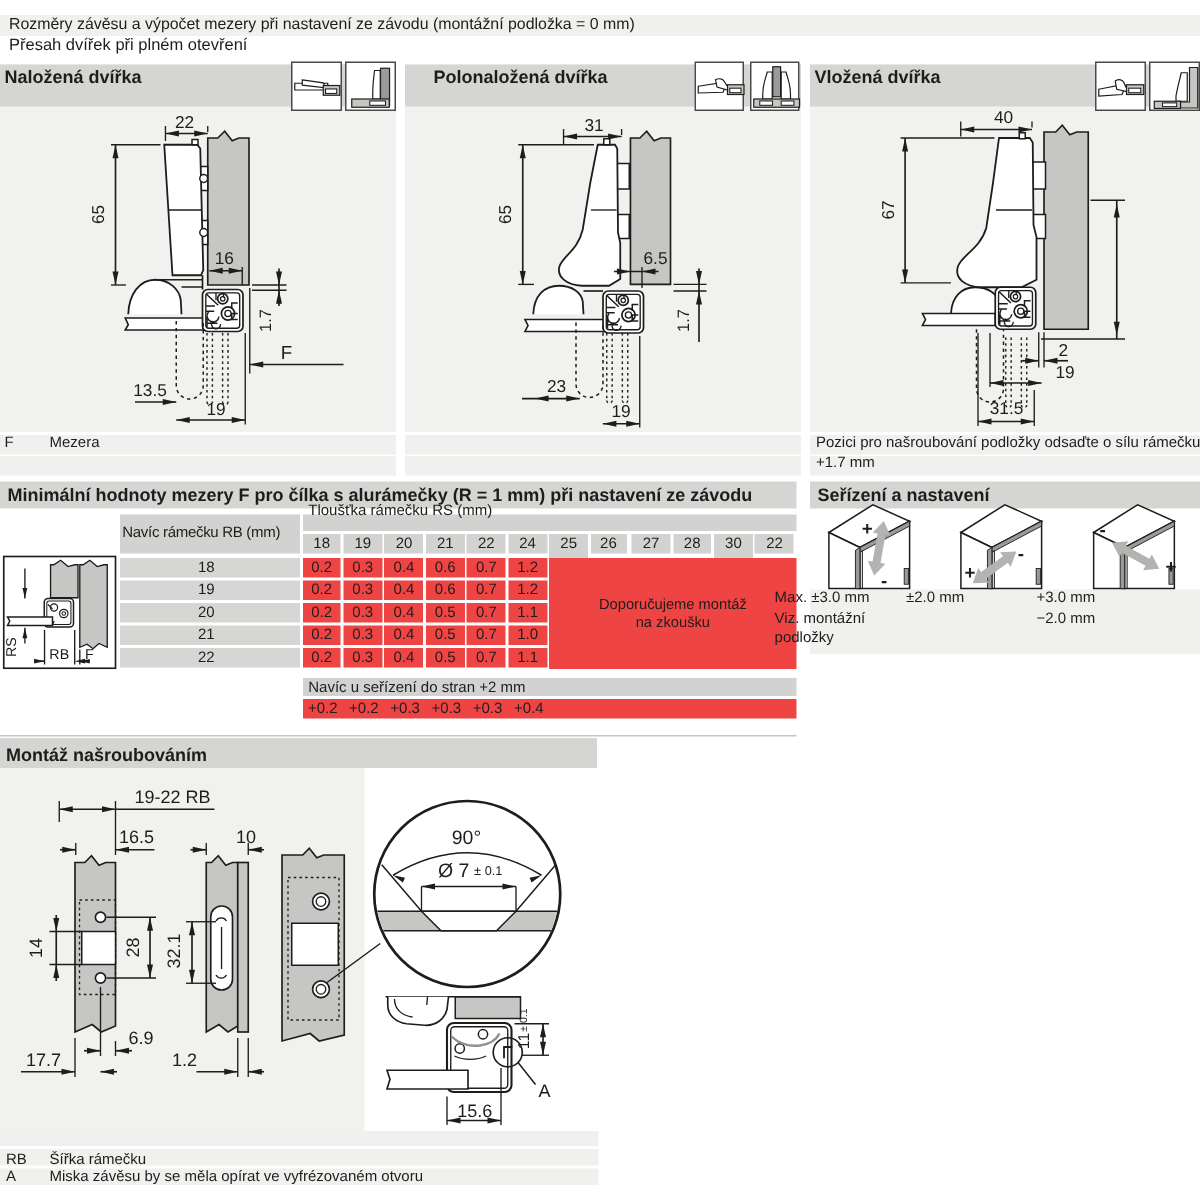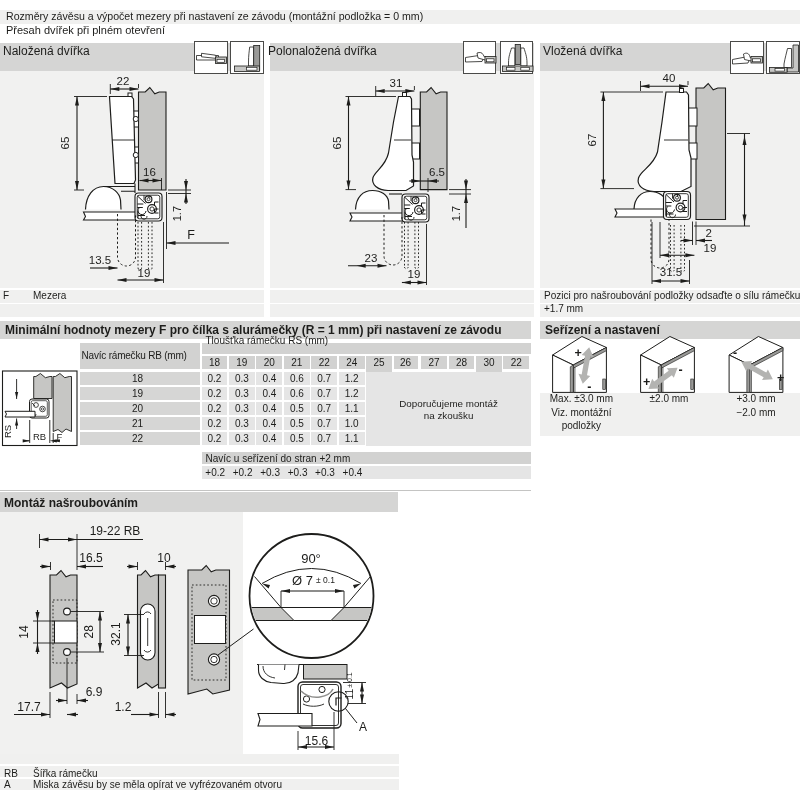--- a/index.html
+++ b/index.html
@@ -3,30 +3,30 @@
 <style>
 html,body{margin:0;padding:0}
 body{width:800px;height:800px;position:relative;background:#fff;overflow:hidden;
   font-family:"Liberation Sans",sans-serif;color:#1d1d1b;
   -webkit-font-smoothing:antialiased}
 .bar,.pbg,.frow,.ibox,.ptitle,.stitle,.ft,.tc,.tl,.sz,.num2{position:absolute}
 .bar{background:#d5d5d4}
 .pbg{background:#f1f1f0}
 .frow{background:#f0f0ef}
 .ibox{width:33.5px;height:33px;background:#fff;border:1.1px solid #4a4a48;box-sizing:border-box}
-.ptitle{font-weight:normal;font-size:12px}
+.ptitle{font-weight:bold;font-size:12px}
 .stitle{font-weight:bold;font-size:12px}
 .ft{font-size:10px}
 .tc{box-sizing:border-box}
 .hdrc{background:#d2d2d1}
-.cell{background:#e5e5e5}
+.cell{background:#ef4444}
 .num{text-align:center;font-size:10px}
 .num2{position:absolute;text-align:center;font-size:10px}
 .tl{font-size:10px}
-.sz{font-size:10px;text-align:center}
+.sz{font-size:10px;}
 .ov{position:absolute;left:0;top:0;pointer-events:none}
 .topband{position:absolute;left:0;top:9.5px;width:800px;height:14.5px;background:#f0f0ef}
 .top1{position:absolute;left:6px;top:10px;font-size:10.6px}
 .top2{position:absolute;left:6px;top:24.3px;font-size:11px}
 </style></head>
 <body>
 <div class="topband"></div>
 <div class="top1">Rozměry závěsu a výpočet mezery při nastavení ze závodu (montážní podložka = 0 mm)</div>
 <div class="top2">Přesah dvířek při plném otevření</div>
 <div class="pbg" style="left:0px;top:43px;width:263.5px;height:244.5px"></div>
@@ -34,21 +34,21 @@
 <div class="frow" style="left:0px;top:304px;width:263.5px;height:12.5px"></div>
 <div class="pbg" style="left:270px;top:43px;width:263.5px;height:244.5px"></div>
 <div class="frow" style="left:270px;top:289.5px;width:263.5px;height:13px"></div>
 <div class="frow" style="left:270px;top:304px;width:263.5px;height:12.5px"></div>
 <div class="pbg" style="left:540px;top:43px;width:260px;height:244.5px"></div>
 <div class="frow" style="left:540px;top:289.5px;width:260px;height:13px"></div>
 <div class="frow" style="left:540px;top:304px;width:260px;height:12.5px"></div>
 <div class="bar" style="left:0px;top:43px;width:263.5px;height:28px"></div>
 <div class="ptitle" style="left:3px;top:43.8px">Naložená dvířka</div>
 <div class="bar" style="left:270px;top:43px;width:263.5px;height:28px"></div>
-<div class="ptitle" style="left:268px;top:43.8px">Polonaložená dvířka</div>
+<div class="ptitle" style="left:289px;top:43.8px">Polonaložená dvířka</div>
 <div class="bar" style="left:540px;top:43px;width:260px;height:28px"></div>
 <div class="ptitle" style="left:543px;top:43.8px">Vložená dvířka</div>
 <div class="ibox" style="left:194.3px;top:41px"><svg width="33.5" height="33" viewBox="0 0 33.5 33">
       <g stroke="#1d1d1b" stroke-width="0.8">
         <path d="M1.5,13.5 L23.5,13.5 L23.5,18 L1.5,18 Z" fill="#fff"></path>
         <path d="M6.5,11.3 L20.5,13.2 L22,16.5 L6.5,14.8 Z" fill="#fff"></path>
         <rect x="20.5" y="15" width="11" height="6.5" fill="#c6c6c4"></rect>
         <rect x="22" y="17.3" width="7.5" height="3" fill="#fff" stroke-width="0.7"></rect>
       </g>
     </svg></div>

